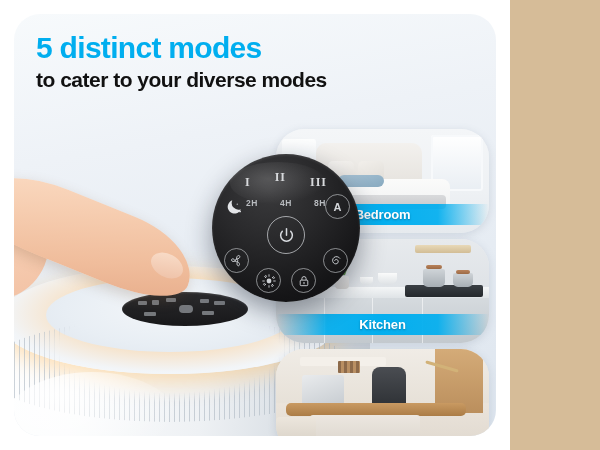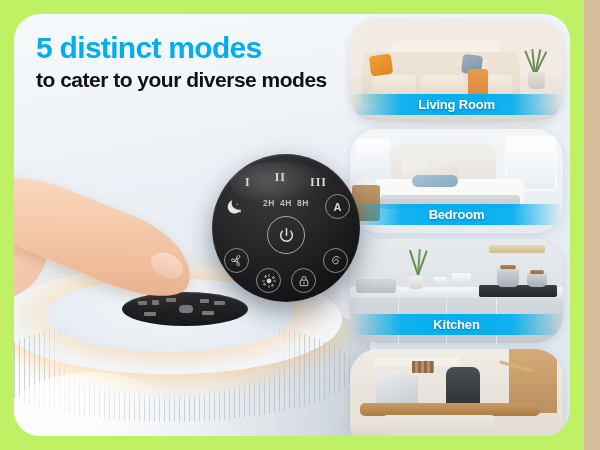--- a/index.html
+++ b/index.html
@@ -1,21 +1,21 @@
 <!DOCTYPE html>
 <html><head>
 <meta charset="utf-8">
 <style>
   * { margin:0; padding:0; box-sizing:border-box; }
   body {
     width:600px; height:450px; overflow:hidden;
     font-family:"Liberation Sans", sans-serif;
     background:#d6bc98;
   }
-  #page { position:relative; width:584px; height:450px; background:#bef264; }
+  #page { position:relative; width:510px; height:450px; background:#ffffff; }
 
   
   .card {
     position:absolute; left:14px; top:14px; right:14px; bottom:14px;
     border-radius:26px; overflow:hidden;
     background:linear-gradient(170deg,#f7fafc 0%,#eef2f7 30%,#e6ecf3 62%,#dde5ee 100%);
   }
 
   
   .headline { position:absolute; left:22px; top:18px; width:345px; z-index:30; }
@@ -105,21 +105,21 @@
     position:absolute; left:18px; top:8px; width:96px; height:42px;
     background:radial-gradient(ellipse at 40% 40%,rgba(255,255,255,.16),rgba(255,255,255,0) 72%);
     border-radius:50%;
   }
   .speeds { position:absolute; left:0; top:22px; width:100%; display:flex; justify-content:center; gap:24px; }
   .speed {
     color:#d7d9dc; font-size:12px; font-weight:bold;
     letter-spacing:1px; line-height:1; font-family:"Liberation Serif", serif;
   }
   .speed.s2 { margin-top:-5px; }
-  .timers { position:absolute; left:0; top:44px; width:100%; display:flex; justify-content:center; gap:5px; }
+  .timers { position:absolute; left:0; top:44px; width:100%; display:flex; justify-content:center; gap:22px; }
   .timer { color:#b9bcc0; font-size:8.5px; font-weight:bold; letter-spacing:.6px; }
 
   .ic {
     position:absolute; width:25px; height:25px; border-radius:50%;
     border:1px solid rgba(205,208,212,.62);
     display:flex; align-items:center; justify-content:center;
     color:#cdd0d4;
   }
   .ic.plain { border:none; }
   .ic-moon  { left:10px;  top:40px; }
@@ -363,43 +363,20 @@
       <div class="power">
         <svg width="19" height="19" viewBox="0 0 24 24" fill="none" stroke="#d8dbdf" stroke-width="1.9" stroke-linecap="round">
           <path d="M12 3.5v8.2"></path>
           <path d="M6.7 6.6a7.4 7.4 0 1 0 10.6 0"></path>
         </svg>
       </div>
     </div>
 
     <div class="rooms">
 
-      <div class="room r1">
-        <div class="scene lr">
-          <div class="lr-wall"></div>
-          <div class="lr-shelf"></div>
-          <div class="lr-rug"></div>
-          <div class="lr-back"></div>
-          <div class="lr-sofa"></div>
-          <div class="lr-cush" style="left:22px;"></div>
-          <div class="lr-cush" style="left:70px;"></div>
-          <div class="lr-cush" style="left:118px;"></div>
-          <div class="lr-pill-o"></div>
-          <div class="lr-pill-g"></div>
-          <div class="lr-bag"></div>
-          <div class="lr-plant">
-            <div class="lr-leaf" style="transform:rotate(-22deg);"></div>
-            <div class="lr-leaf" style="transform:rotate(-6deg);"></div>
-            <div class="lr-leaf" style="transform:rotate(12deg);"></div>
-            <div class="lr-leaf" style="transform:rotate(26deg);"></div>
-            <div class="lr-pot"></div>
-          </div>
-        </div>
-        <div class="room-label">Living Room</div>
-      </div>
 
       <div class="room r2">
         <div class="scene bd">
           <div class="bd-win"></div>
           <div class="bd-win2"></div>
           <div class="bd-head"></div>
           <div class="bd-p1"></div>
           <div class="bd-p2"></div>
           <div class="bd-bed"></div>
           <div class="bd-throw"></div>

